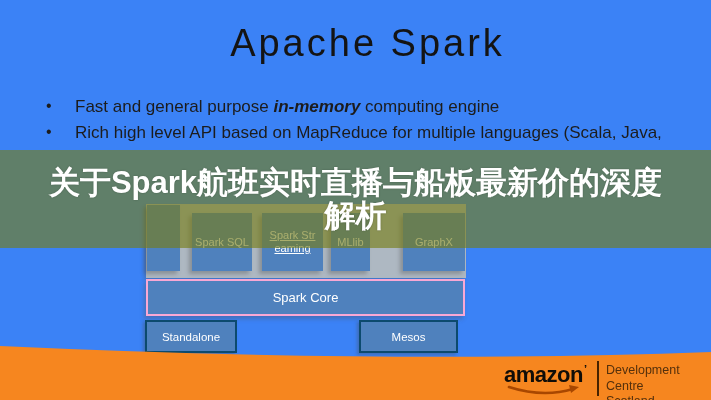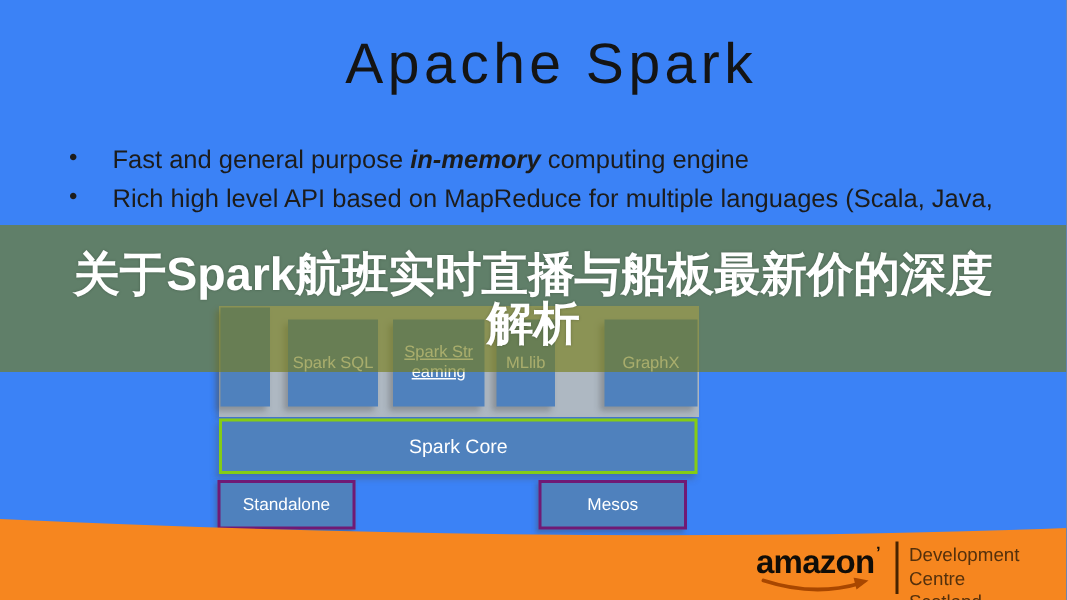--- a/index.html
+++ b/index.html
@@ -40,23 +40,23 @@
   }
   .modbox{top:213px;height:58px;font-size:11px;line-height:13px;
     box-shadow:-3px 3px 4px rgba(70,70,70,0.35);}
   .narrow{left:147px;top:205px;width:33px;height:66px;box-shadow:-3px 3px 4px rgba(70,70,70,0.35);}
   .m-sql{left:192px;width:60px;}
   .m-str{left:262px;width:61px;padding:0 6px;word-break:break-all;text-decoration:underline;}
   .m-mll{left:331px;width:39px;}
   .m-gra{left:403px;width:62px;}
   .corebox{
     left:146px;top:279px;width:319px;height:37px;font-size:13px;
-    border:2px solid #84cc16;box-shadow:-2px 3px 4px rgba(80,80,80,0.35);
+    border:2px solid #f9a8d4;box-shadow:-2px 3px 4px rgba(80,80,80,0.35);
   }
-  .cmbox{top:320px;height:33px;font-size:11.5px;border:2px solid #701a75;
+  .cmbox{top:320px;height:33px;font-size:11.5px;border:2px solid #0c4a6e;
     box-shadow:-2px 2px 3px rgba(70,70,70,0.35);}
   .cm-sta{left:145px;width:92px;}
   .cm-yar{left:248px;width:107px;}
   .cm-mes{left:359px;width:99px;}
   
   .band{position:absolute;left:0;bottom:0;width:711px;height:56px;z-index:2;}
   .amazon-word{
     position:absolute;left:504px;top:362px;z-index:3;
     font-size:22px;font-weight:bold;letter-spacing:-0.5px;color:#100d08;
   }

